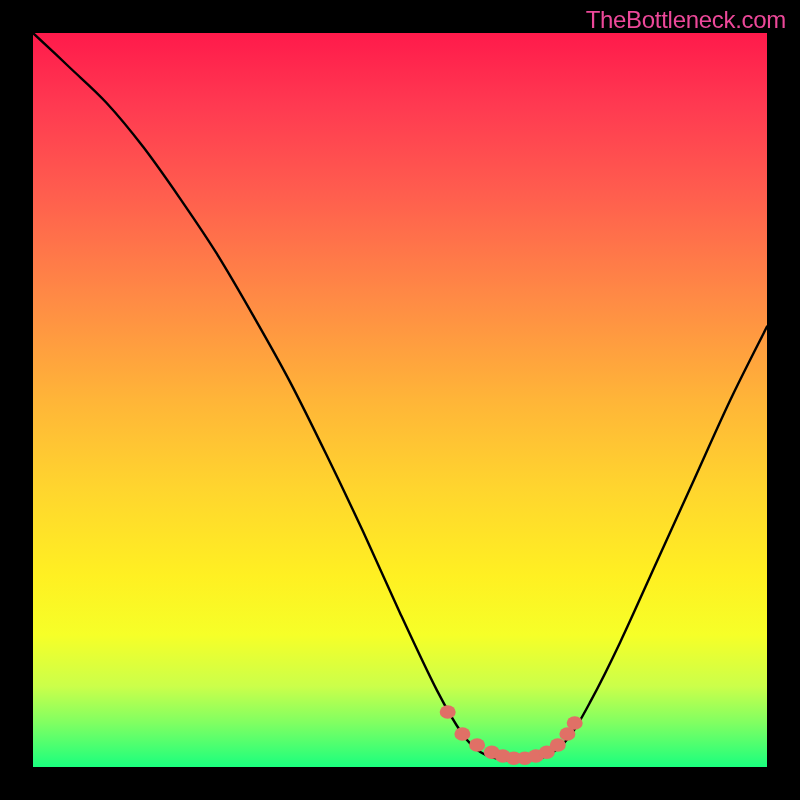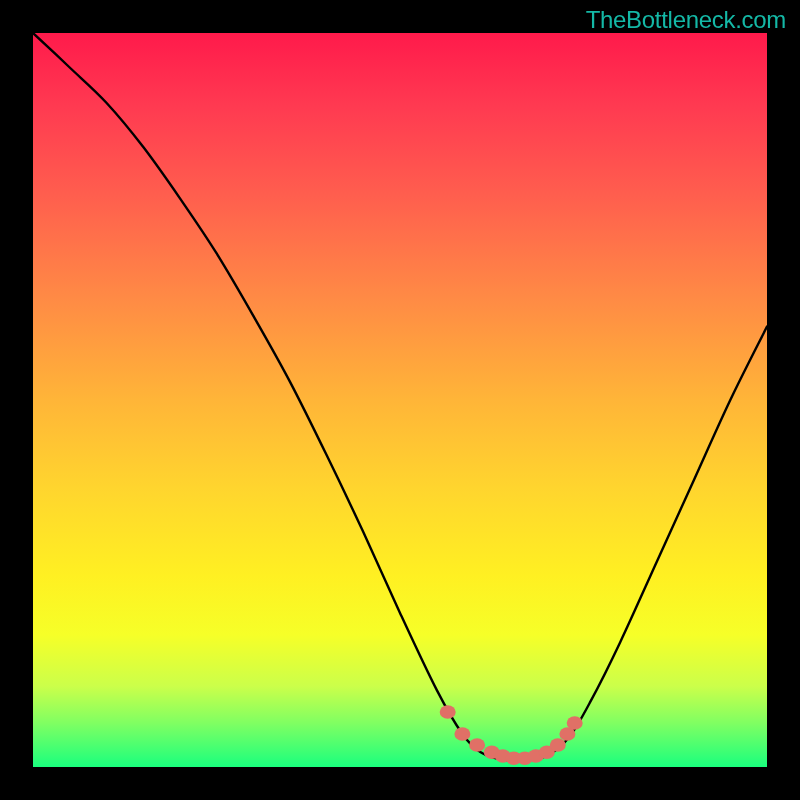--- a/index.html
+++ b/index.html
@@ -1,21 +1,21 @@
 <!DOCTYPE html>
 <html><head>
 <meta charset="utf-8">
 <style>
   * { margin: 0; padding: 0; box-sizing: border-box; }
   body { width: 800px; height: 800px; background: #000; position: relative; font-family: Arial, sans-serif; }
   .watermark {
     position: absolute;
     top: 6px;
     right: 14px;
-    color: #14b8a6;
+    color: #ec4899;
     font-size: 24px;
     font-weight: 500;
     letter-spacing: -0.3px;
     z-index: 3;
   }
   .plot {
     position: absolute;
     left: 33px;
     top: 33px;
     width: 734px;

